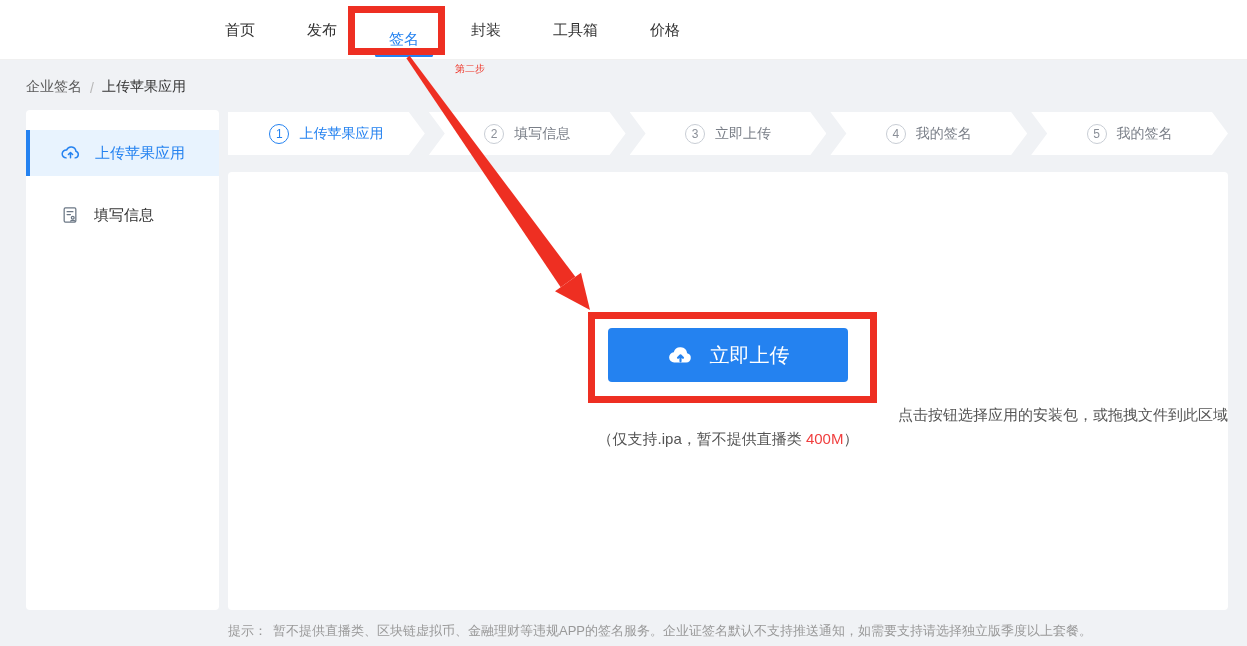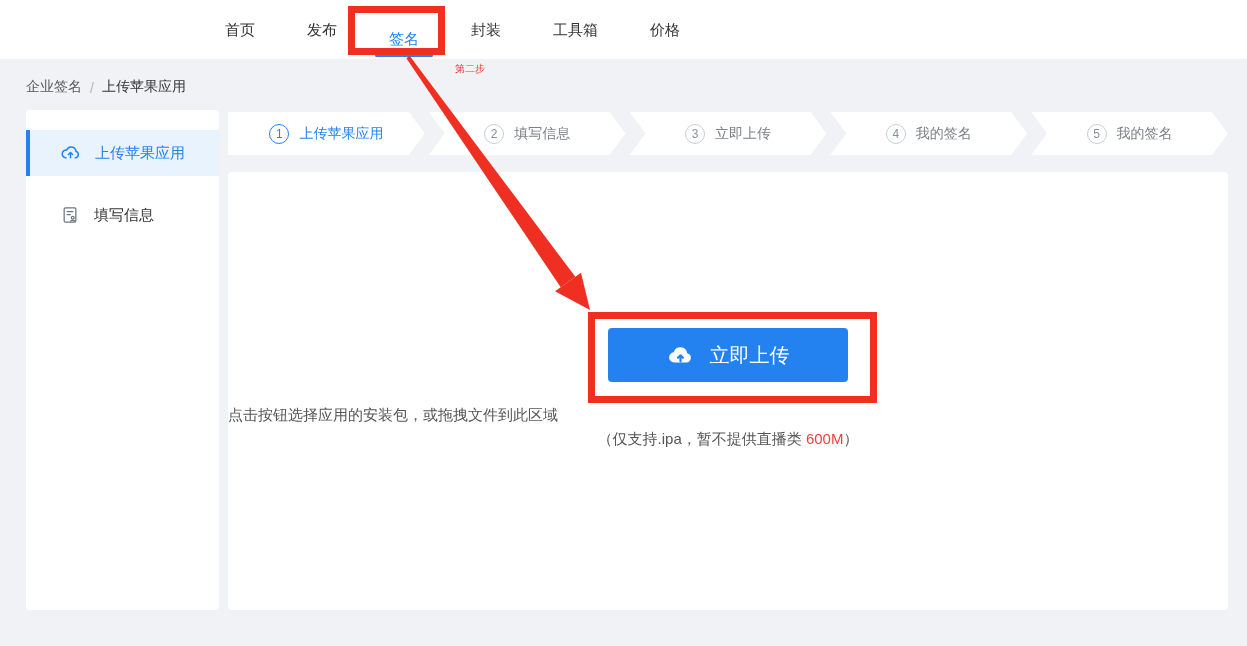--- a/index.html
+++ b/index.html
@@ -121,21 +121,21 @@
     width:240px;height:54px;
     background:var(--accent);
     border:none;border-radius:4px;
     display:flex;align-items:center;justify-content:center;gap:16px;
     color:#fff;font-size:20px;
     cursor:pointer;
     font-family:inherit;
   }
   .hint-1{
     position:absolute;left:0;right:0;top:234px;
-    text-align:left;
+    text-align:right;
     font-size:15px;color:#555;
   }
   .hint-2{
     position:absolute;left:0;right:0;top:258px;
     text-align:center;
     font-size:15px;color:#555;
   }
   .hint-2 .hl{color:#f03e3e;}
 
   
@@ -238,23 +238,26 @@
     <button class="upload-btn">
       <span style="display:flex;">
         <svg viewBox="0 0 24 24" width="27" height="27">
           <path fill="#fff" d="M6.3 18.2a4.6 4.6 0 0 1-.3-9.17A6.1 6.1 0 0 1 17.9 10a4.15 4.15 0 0 1-.8 8.2z"></path>
           <path d="M12 17.2v-4.6M9.8 14 12 11.8l2.2 2.2" stroke="#2482f0" stroke-width="1.9" fill="none" stroke-linecap="round" stroke-linejoin="round"></path>
         </svg>
       </span>
       <span>立即上传</span>
     </button>
     <div class="hint-1">点击按钮选择应用的安装包，或拖拽文件到此区域</div>
-    <div class="hint-2"><span>（仅支持.ipa，暂不提供直播类 </span><span class="hl">600M</span><span>）</span></div>
-  </div>
-
+    <div class="hint-2"><span>（仅支持.ipa，暂不提供直播类 </span><span class="hl">400M</span><span>）</span></div>
+  </div>
+
+  <div class="footer-tip">
+    <span class="tip-label">提示：</span><span>暂不提供直播类、区块链虚拟币、金融理财等违规APP的签名服务。企业证签名默认不支持推送通知，如需要支持请选择独立版季度以上套餐。</span>
+  </div>
 
   <div class="anno anno-box-tab"></div>
   <div class="anno anno-box-btn"></div>
   <div class="anno anno-step-label">第二步</div>
   <svg class="anno anno-arrow" viewBox="0 0 1247 646">
     <polygon points="406.4,58.2 409.6,55.8 575.3,276.8 560.7,287.2" fill="#ee2f22"></polygon>
     <polygon points="581,272.7 555,291.3 590,310" fill="#ee2f22"></polygon>
   </svg>
 
 </div>

